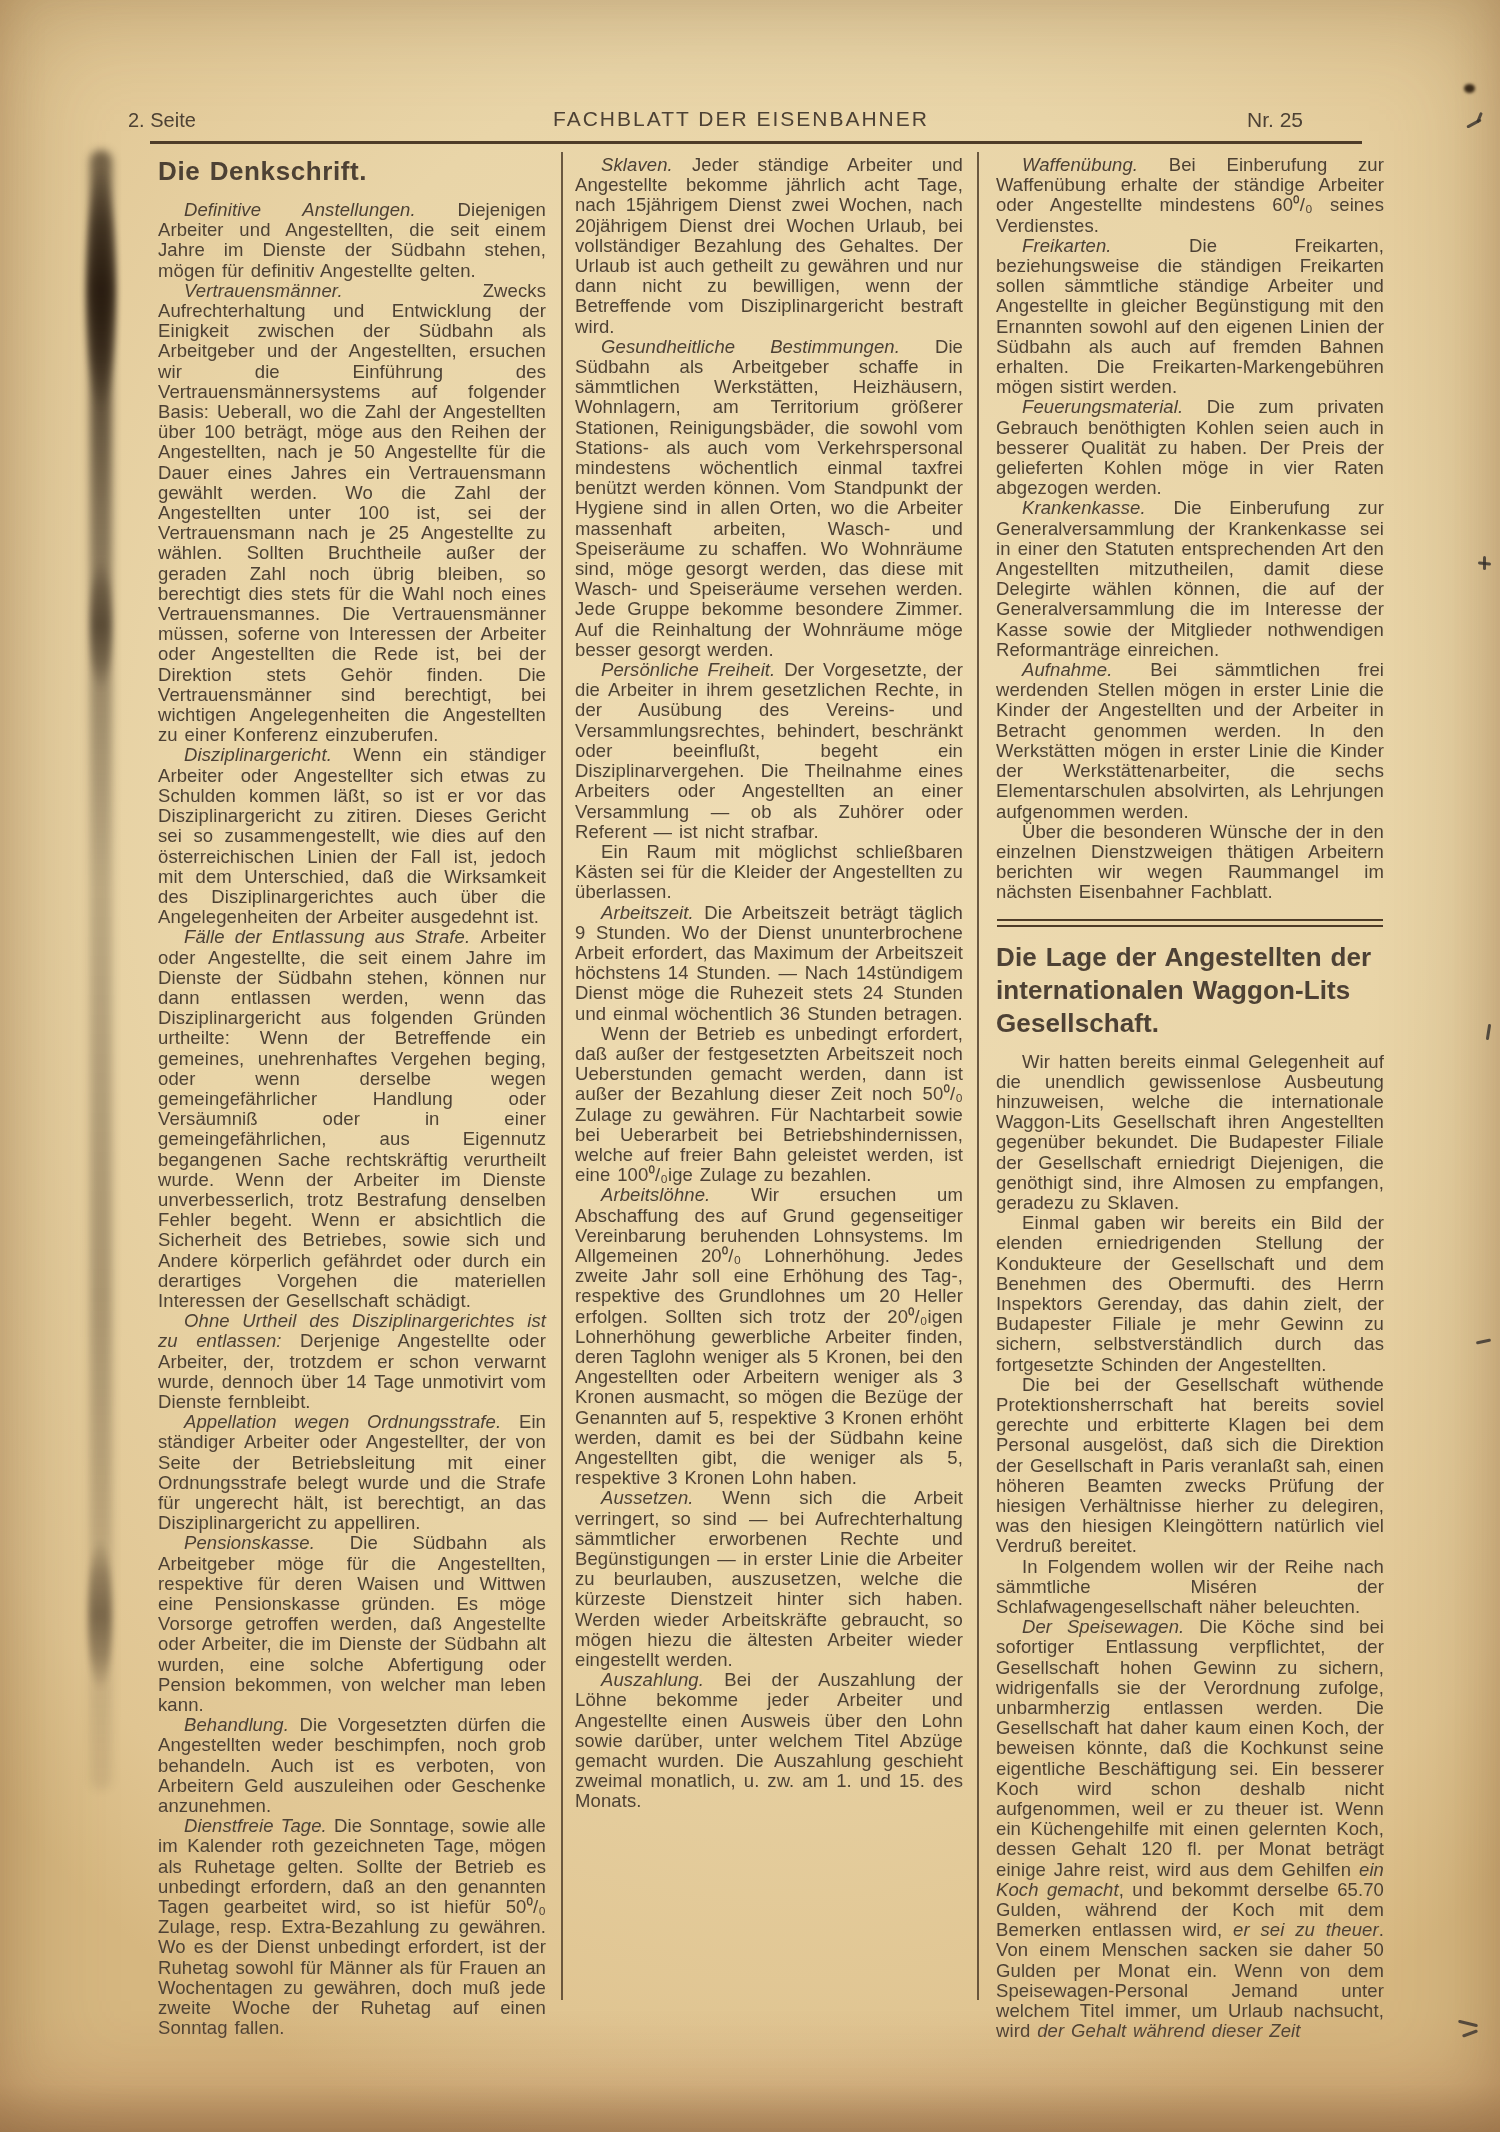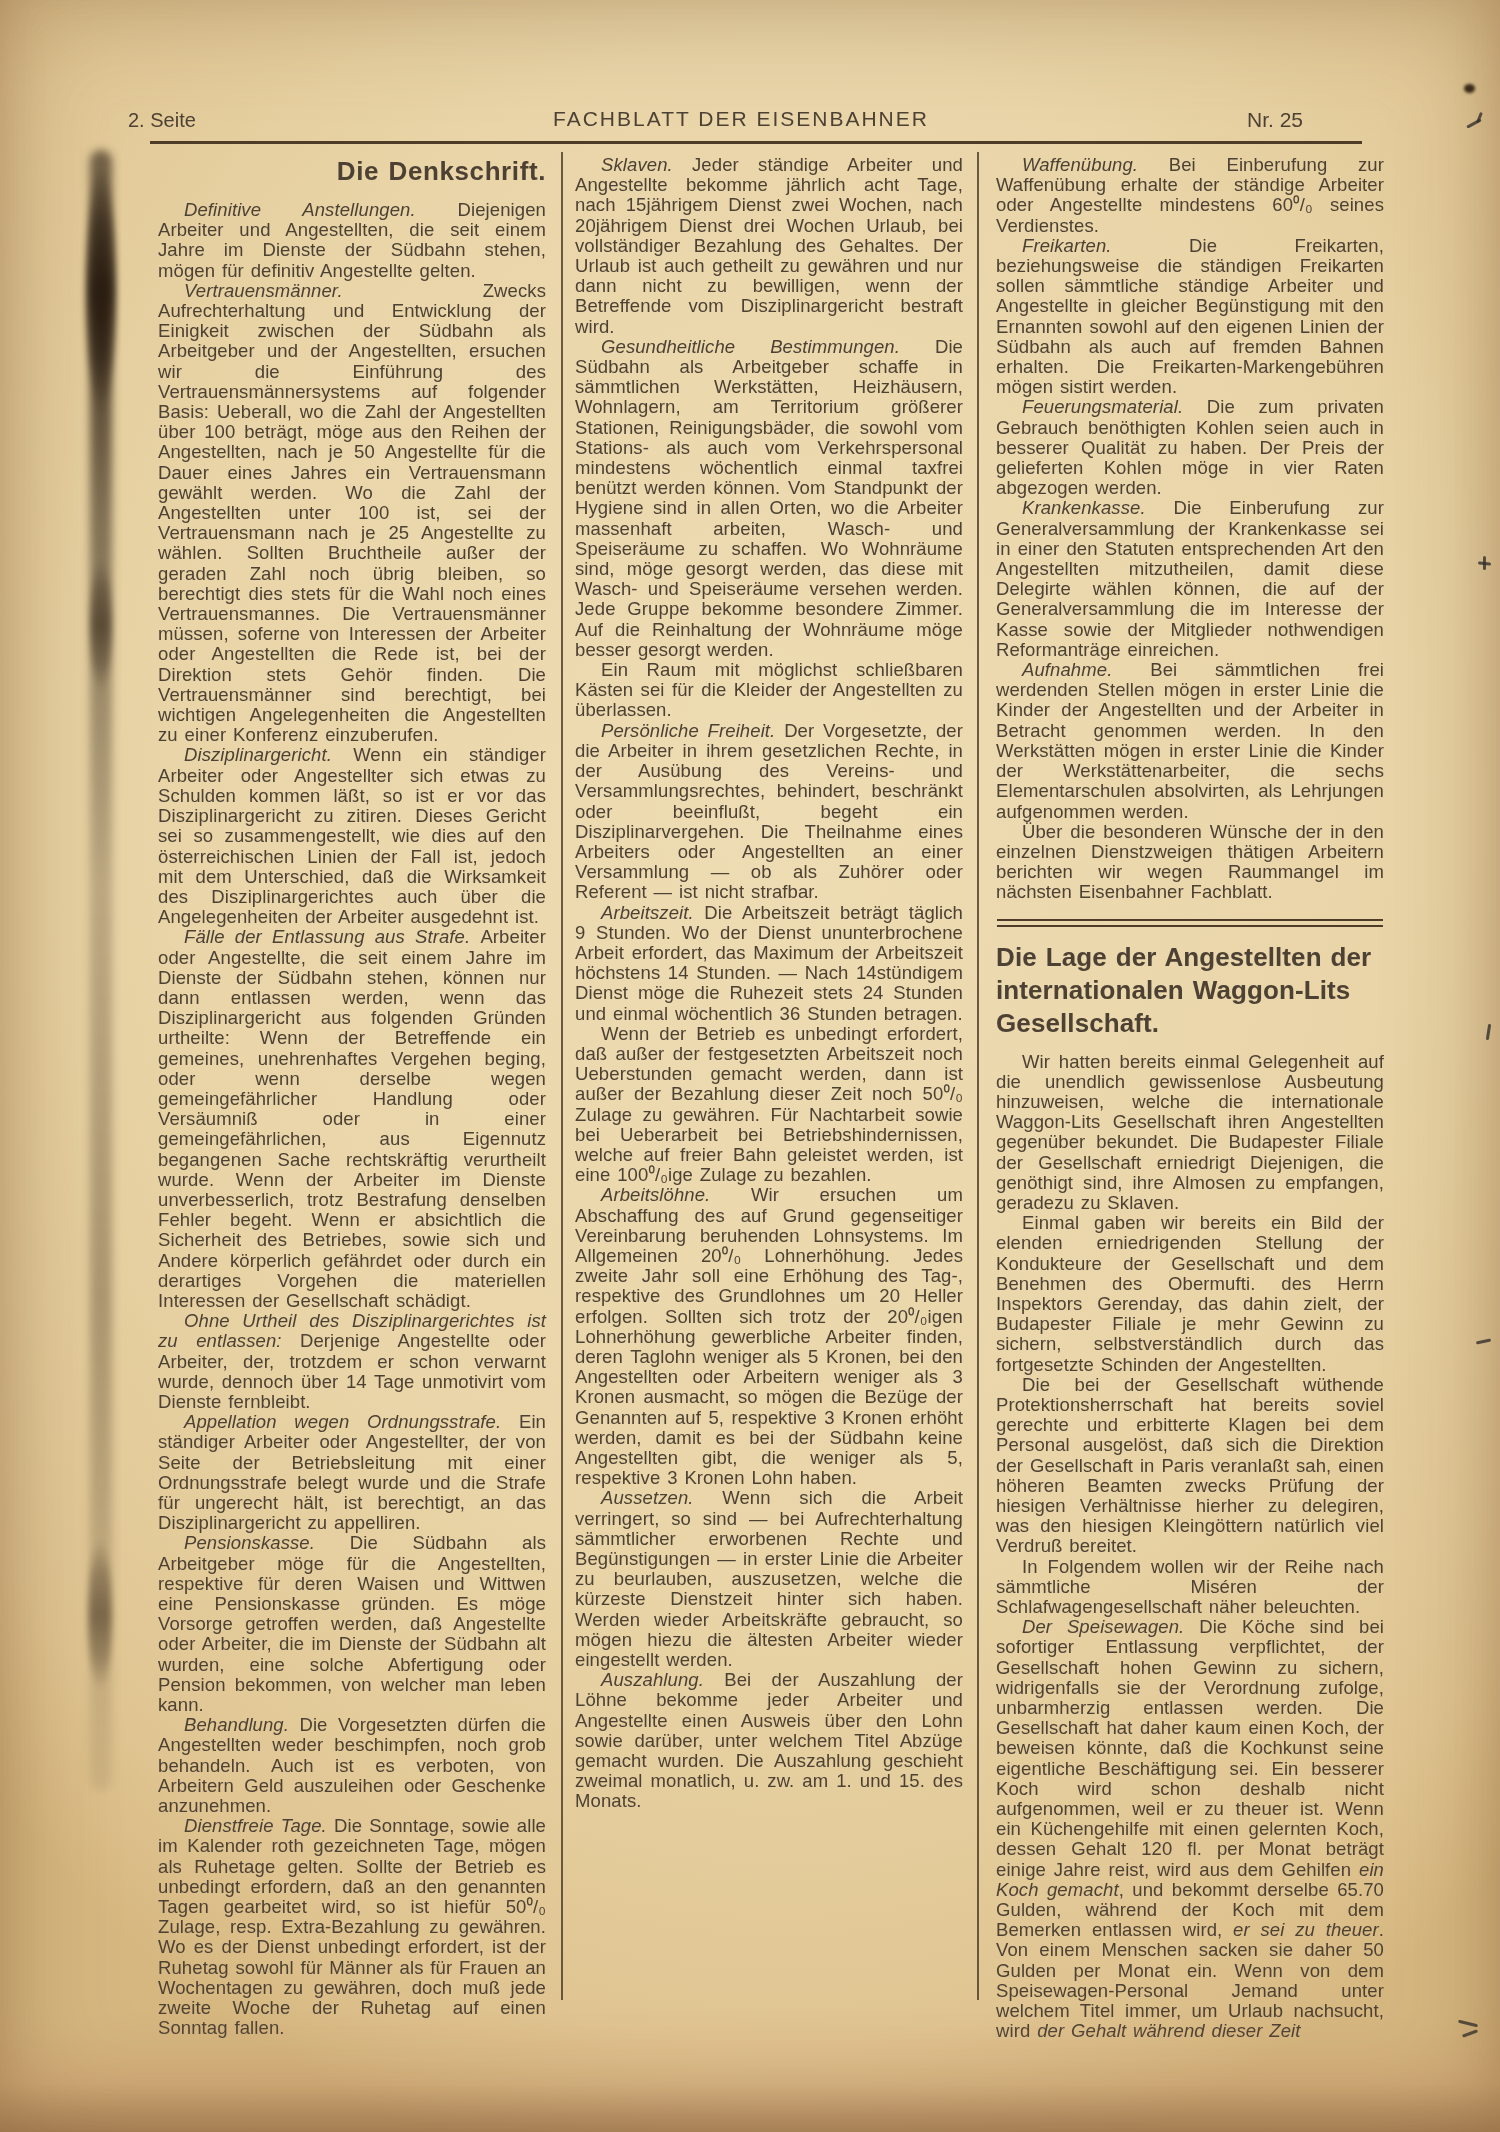--- a/index.html
+++ b/index.html
@@ -41,21 +41,21 @@
   .hdr-rule{position:absolute;left:150px;top:141px;width:1212px;height:3px;background:#4e3c28;}
 
   
   .vrule{position:absolute;top:152px;width:2px;height:1848px;background:rgba(78,60,40,.82);}
   .v1{left:561px;} .v2{left:977px;}
   .col{position:absolute;top:155px;width:388px;text-align:justify;
        font-size:18.5px;line-height:20.2px;word-spacing:1.6px;letter-spacing:.1px;}
   .col p{margin:0;text-indent:26px;}
   .lead{font-style:italic;}
   .it{font-style:italic;}
-  h2.col-heading{font-size:26px;font-weight:bold;text-align:right;letter-spacing:.6px;
+  h2.col-heading{font-size:26px;font-weight:bold;text-align:left;letter-spacing:.6px;
        margin:1px 0 14px 0;line-height:30px;}
   .section-heading{font-size:26px;font-weight:bold;text-align:left;line-height:33px;
        margin:0 0 12px 0;}
   .double-rule{height:4px;border-top:2px solid #4e3c28;border-bottom:2px solid #4e3c28;
        margin:16px 1px 14px 1px;}
 </style>
 </head>
 <body>
 
 <div id="paper">
@@ -90,22 +90,22 @@
       <p><span class="lead">Fälle der Entlassung aus Strafe. </span>Arbeiter oder Angestellte, die seit einem Jahre im Dienste der Südbahn stehen, können nur dann entlassen werden, wenn das Disziplinargericht aus folgenden Gründen urtheilte: Wenn der Betreffende ein gemeines, unehrenhaftes Vergehen beging, oder wenn derselbe wegen gemeingefährlicher Handlung oder Versäumniß oder in einer gemeingefährlichen, aus Eigennutz begangenen Sache rechtskräftig verurtheilt wurde. Wenn der Arbeiter im Dienste unverbesserlich, trotz Bestrafung denselben Fehler begeht. Wenn er absichtlich die Sicherheit des Betriebes, sowie sich und Andere körperlich gefährdet oder durch ein derartiges Vorgehen die materiellen Interessen der Gesellschaft schädigt.</p>
       <p><span class="lead">Ohne Urtheil des Disziplinargerichtes ist zu entlassen: </span>Derjenige Angestellte oder Arbeiter, der, trotzdem er schon verwarnt wurde, dennoch über 14 Tage unmotivirt vom Dienste fernbleibt.</p>
       <p><span class="lead">Appellation wegen Ordnungsstrafe. </span>Ein ständiger Arbeiter oder Angestellter, der von Seite der Betriebsleitung mit einer Ordnungsstrafe belegt wurde und die Strafe für ungerecht hält, ist berechtigt, an das Disziplinargericht zu appelliren.</p>
       <p><span class="lead">Pensionskasse. </span>Die Südbahn als Arbeitgeber möge für die Angestellten, respektive für deren Waisen und Wittwen eine Pensionskasse gründen. Es möge Vorsorge getroffen werden, daß Angestellte oder Arbeiter, die im Dienste der Südbahn alt wurden, eine solche Abfertigung oder Pension bekommen, von welcher man leben kann.</p>
       <p><span class="lead">Behandlung. </span>Die Vorgesetzten dürfen die Angestellten weder beschimpfen, noch grob behandeln. Auch ist es verboten, von Arbeitern Geld auszuleihen oder Geschenke anzunehmen.</p>
       <p><span class="lead">Dienstfreie Tage. </span>Die Sonntage, sowie alle im Kalender roth gezeichneten Tage, mögen als Ruhetage gelten. Sollte der Betrieb es unbedingt erfordern, daß an den genannten Tagen gearbeitet wird, so ist hiefür 50⁰/₀ Zulage, resp. Extra-Bezahlung zu gewähren. Wo es der Dienst unbedingt erfordert, ist der Ruhetag sowohl für Männer als für Frauen an Wochentagen zu gewähren, doch muß jede zweite Woche der Ruhetag auf einen Sonntag fallen.</p>
     </div>
   <div class="col" style="left:575px;">
       <p><span class="lead">Sklaven. </span>Jeder ständige Arbeiter und Angestellte bekomme jährlich acht Tage, nach 15jährigem Dienst zwei Wochen, nach 20jährigem Dienst drei Wochen Urlaub, bei vollständiger Bezahlung des Gehaltes. Der Urlaub ist auch getheilt zu gewähren und nur dann nicht zu bewilligen, wenn der Betreffende vom Disziplinargericht bestraft wird.</p>
       <p><span class="lead">Gesundheitliche Bestimmungen. </span>Die Südbahn als Arbeitgeber schaffe in sämmtlichen Werkstätten, Heizhäusern, Wohnlagern, am Territorium größerer Stationen, Reinigungsbäder, die sowohl vom Stations- als auch vom Verkehrspersonal mindestens wöchentlich einmal taxfrei benützt werden können. Vom Standpunkt der Hygiene sind in allen Orten, wo die Arbeiter massenhaft arbeiten, Wasch- und Speiseräume zu schaffen. Wo Wohnräume sind, möge gesorgt werden, das diese mit Wasch- und Speiseräume versehen werden. Jede Gruppe bekomme besondere Zimmer. Auf die Reinhaltung der Wohnräume möge besser gesorgt werden.</p>
+      <p><span class="lead">Persönliche Freiheit. </span>Der Vorgesetzte, der die Arbeiter in ihrem gesetzlichen Rechte, in der Ausübung des Vereins- und Versammlungsrechtes, behindert, beschränkt oder beeinflußt, begeht ein Disziplinarvergehen. Die Theilnahme eines Arbeiters oder Angestellten an einer Versammlung — ob als Zuhörer oder Referent — ist nicht strafbar.</p>
       <p>Ein Raum mit möglichst schließbaren Kästen sei für die Kleider der Angestellten zu überlassen.</p>
-      <p><span class="lead">Persönliche Freiheit. </span>Der Vorgesetzte, der die Arbeiter in ihrem gesetzlichen Rechte, in der Ausübung des Vereins- und Versammlungsrechtes, behindert, beschränkt oder beeinflußt, begeht ein Disziplinarvergehen. Die Theilnahme eines Arbeiters oder Angestellten an einer Versammlung — ob als Zuhörer oder Referent — ist nicht strafbar.</p>
       <p><span class="lead">Arbeitszeit. </span>Die Arbeitszeit beträgt täglich 9 Stunden. Wo der Dienst ununterbrochene Arbeit erfordert, das Maximum der Arbeitszeit höchstens 14 Stunden. — Nach 14stündigem Dienst möge die Ruhezeit stets 24 Stunden und einmal wöchentlich 36 Stunden betragen.</p>
       <p>Wenn der Betrieb es unbedingt erfordert, daß außer der festgesetzten Arbeitszeit noch Ueberstunden gemacht werden, dann ist außer der Bezahlung dieser Zeit noch 50⁰/₀ Zulage zu gewähren. Für Nachtarbeit sowie bei Ueberarbeit bei Betriebshindernissen, welche auf freier Bahn geleistet werden, ist eine 100⁰/₀ige Zulage zu bezahlen.</p>
       <p><span class="lead">Arbeitslöhne. </span>Wir ersuchen um Abschaffung des auf Grund gegenseitiger Vereinbarung beruhenden Lohnsystems. Im Allgemeinen 20⁰/₀ Lohnerhöhung. Jedes zweite Jahr soll eine Erhöhung des Tag-, respektive des Grundlohnes um 20 Heller erfolgen. Sollten sich trotz der 20⁰/₀igen Lohnerhöhung gewerbliche Arbeiter finden, deren Taglohn weniger als 5 Kronen, bei den Angestellten oder Arbeitern weniger als 3 Kronen ausmacht, so mögen die Bezüge der Genannten auf 5, respektive 3 Kronen erhöht werden, damit es bei der Südbahn keine Angestellten gibt, die weniger als 5, respektive 3 Kronen Lohn haben.</p>
       <p><span class="lead">Aussetzen. </span>Wenn sich die Arbeit verringert, so sind — bei Aufrechterhaltung sämmtlicher erworbenen Rechte und Begünstigungen — in erster Linie die Arbeiter zu beurlauben, auszusetzen, welche die kürzeste Dienstzeit hinter sich haben. Werden wieder Arbeitskräfte gebraucht, so mögen hiezu die ältesten Arbeiter wieder eingestellt werden.</p>
       <p><span class="lead">Auszahlung. </span>Bei der Auszahlung der Löhne bekomme jeder Arbeiter und Angestellte einen Ausweis über den Lohn sowie darüber, unter welchem Titel Abzüge gemacht wurden. Die Auszahlung geschieht zweimal monatlich, u. zw. am 1. und 15. des Monats.</p>
     </div>
   <div class="col" style="left:996px;">
       <p><span class="lead">Waffenübung. </span>Bei Einberufung zur Waffenübung erhalte der ständige Arbeiter oder Angestellte mindestens 60⁰/₀ seines Verdienstes.</p>
       <p><span class="lead">Freikarten. </span>Die Freikarten, beziehungsweise die ständigen Freikarten sollen sämmtliche ständige Arbeiter und Angestellte in gleicher Begünstigung mit den Ernannten sowohl auf den eigenen Linien der Südbahn als auch auf fremden Bahnen erhalten. Die Freikarten-Markengebühren mögen sistirt werden.</p>
       <p><span class="lead">Feuerungsmaterial. </span>Die zum privaten Gebrauch benöthigten Kohlen seien auch in besserer Qualität zu haben. Der Preis der gelieferten Kohlen möge in vier Raten abgezogen werden.</p>

